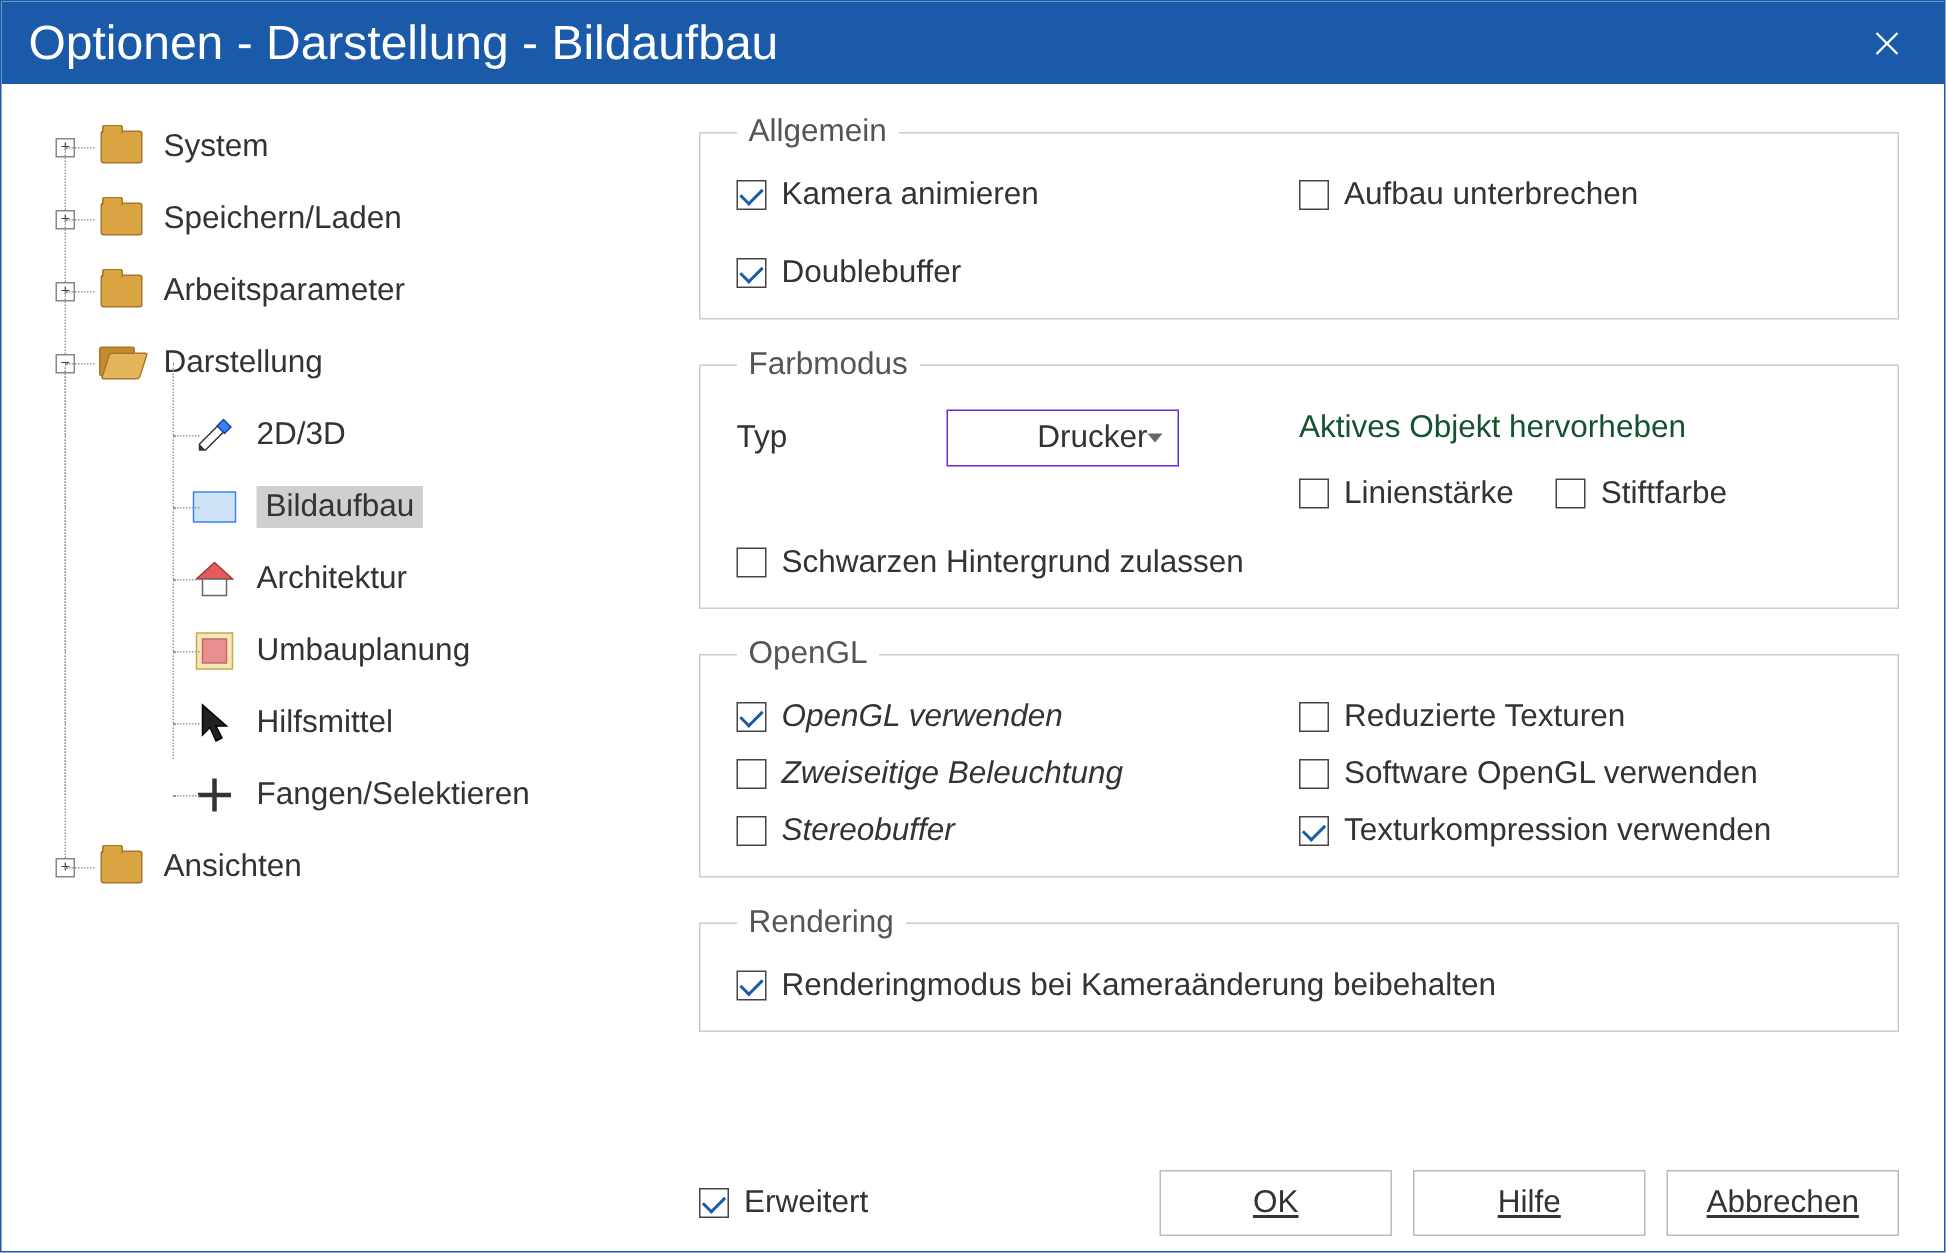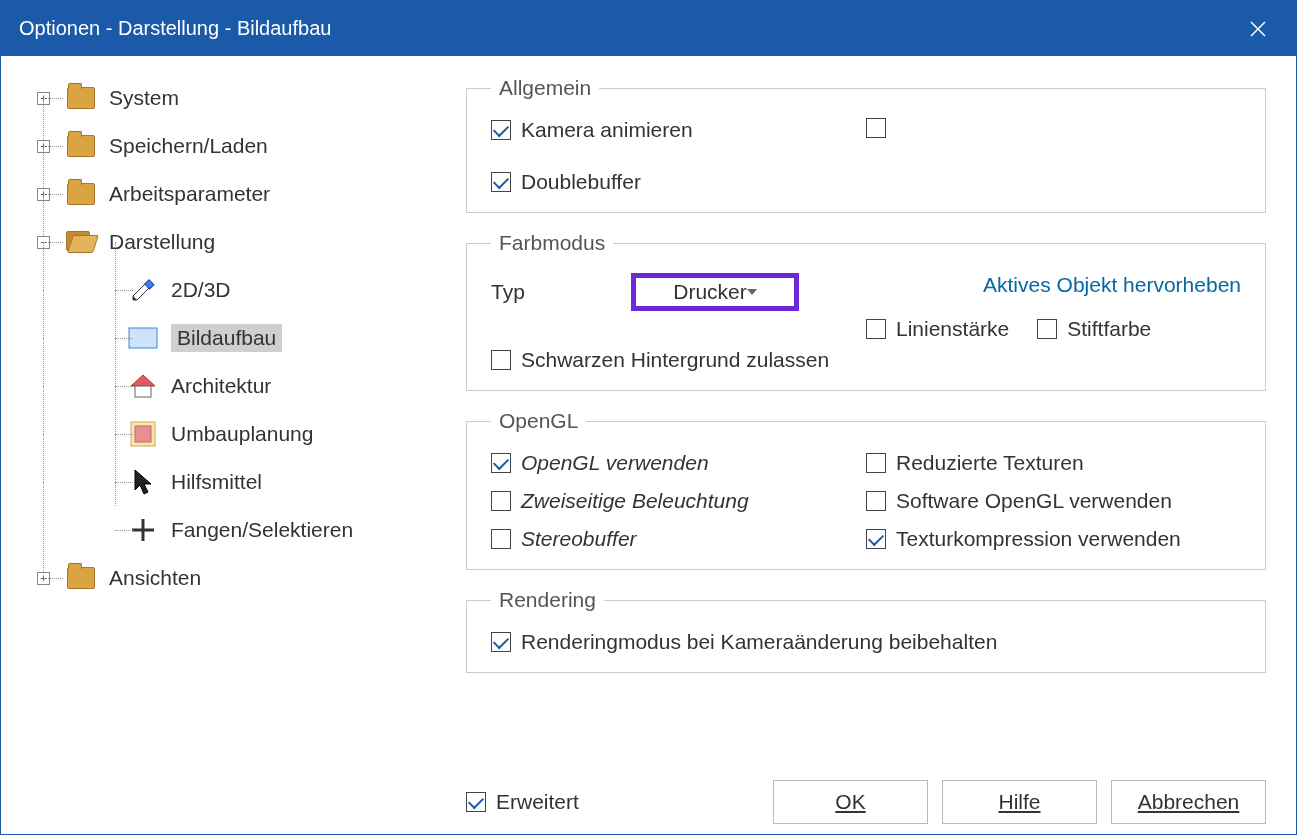--- a/index.html
+++ b/index.html
@@ -1,20 +1,20 @@
 <!DOCTYPE html>
 <html><head>
 <meta charset="utf-8">
 <style>
   * { box-sizing: border-box; }
   html, body { margin: 0; padding: 0; font-family: "Segoe UI", Tahoma, sans-serif; font-size: 21px; color: #333; }
   body { background: #fff; width: 1297px; height: 835px; border: 1px solid #1a5aa8; position: relative; }
 
   
-  .titlebar { background: #1a5aa8; color: #fff; height: 55px; display: flex; align-items: center; padding: 0 18px; font-size: 20px; }
+  .titlebar { background: #1a5aa8; color: #fff; height: 55px; display: flex; align-items: center; padding: 0 18px; font-size: 32px; }
   .titlebar .title { flex: 1; }
   .titlebar .close { width: 40px; height: 40px; display:flex; align-items:center; justify-content:center; cursor:pointer; }
   .titlebar .close svg { stroke:#fff; stroke-width:1.5; }
 
   
   .content { display:flex; height: calc(100% - 55px); }
 
   
   .tree { width: 445px; padding: 18px 10px 10px 30px; border-right: none; }
   .tree-row { display:flex; align-items:center; height: 48px; position:relative; }
@@ -42,24 +42,24 @@
   .row2col { display:flex; }
   .col { flex:1; display:flex; flex-direction:column; gap:28px; }
   .col2 { flex:1; display:flex; flex-direction:column; gap:14px; }
 
   label.chk { display:flex; align-items:center; gap:10px; cursor:pointer; }
   .chkbox { width:20px; height:20px; border:1px solid #444; display:flex; align-items:center; justify-content:center; background:#fff; }
   .chkbox.checked::after { content:""; width:12px; height:7px; border-left:2.5px solid #1a5aa8; border-bottom:2.5px solid #1a5aa8; transform: rotate(-45deg) translate(1px,-1px); }
 
   .typ-row { display:flex; align-items:center; gap: 70px; }
   .typ-row .lbl { width: 70px; }
-  .select { width: 168px; height:38px; border:5px solid #6d28d9; display:flex; align-items:center; padding:0 10px; justify-content:center; cursor:pointer; }
+  .select { width: 155px; height:38px; border:1px solid #6d28d9; display:flex; align-items:center; padding:0 10px; justify-content:flex-end; cursor:pointer; }
   .select .caret { width:0;height:0;border-left:5px solid transparent;border-right:5px solid transparent;border-top:6px solid #666; }
 
-  .sub-head { color:#0369a1; margin-bottom:6px;text-align:right; }
+  .sub-head { color:#14532d; margin-bottom:6px; }
   .inline-checks { display:flex; gap:28px; }
 
   .footer { margin-top:auto; display:flex; align-items:center; padding-top:16px; }
   .footer .spacer { flex:1; }
   .btn { width:155px; height:44px; border:1px solid #bbb; background:#fff; display:flex; align-items:center; justify-content:center; cursor:pointer; margin-left:14px;text-decoration:underline; }
 
   
   .folder-closed { width:28px; height:22px; background:#D9A441; border:1px solid #A9752A; border-radius:2px; position:relative; }
   .folder-closed::before { content:""; position:absolute; top:-5px; left:0; width:12px; height:5px; background:#D9A441; border:1px solid #A9752A; border-bottom:none; border-radius:2px 2px 0 0; }
   .folder-open { width:30px; height:22px; position:relative; }
@@ -223,20 +223,21 @@
             <span>Kamera animieren</span>
           </label>
           <label class="chk">
             <span class="chkbox checked"></span>
             <span>Doublebuffer</span>
           </label>
         </div>
         <div class="col">
           <label class="chk">
             <span class="chkbox"></span>
+            <span>Aufbau unterbrechen</span>
           </label>
         </div>
       </div>
     </fieldset>
 
     <fieldset>
       <legend>Farbmodus</legend>
       <div class="row2col" style="align-items:flex-start;">
         <div class="col" style="gap:22px;">
           <div class="typ-row">
@@ -254,21 +255,21 @@
               <span class="chkbox"></span>
               <span>Linienstärke</span>
             </label>
             <label class="chk">
               <span class="chkbox"></span>
               <span>Stiftfarbe</span>
             </label>
           </div>
         </div>
       </div>
-      <div style="margin-top:7px;">
+      <div style="margin-top:22px;">
         <label class="chk">
           <span class="chkbox"></span>
           <span>Schwarzen Hintergrund zulassen</span>
         </label>
       </div>
     </fieldset>
 
     <fieldset>
       <legend>OpenGL</legend>
       <div class="row2col">

